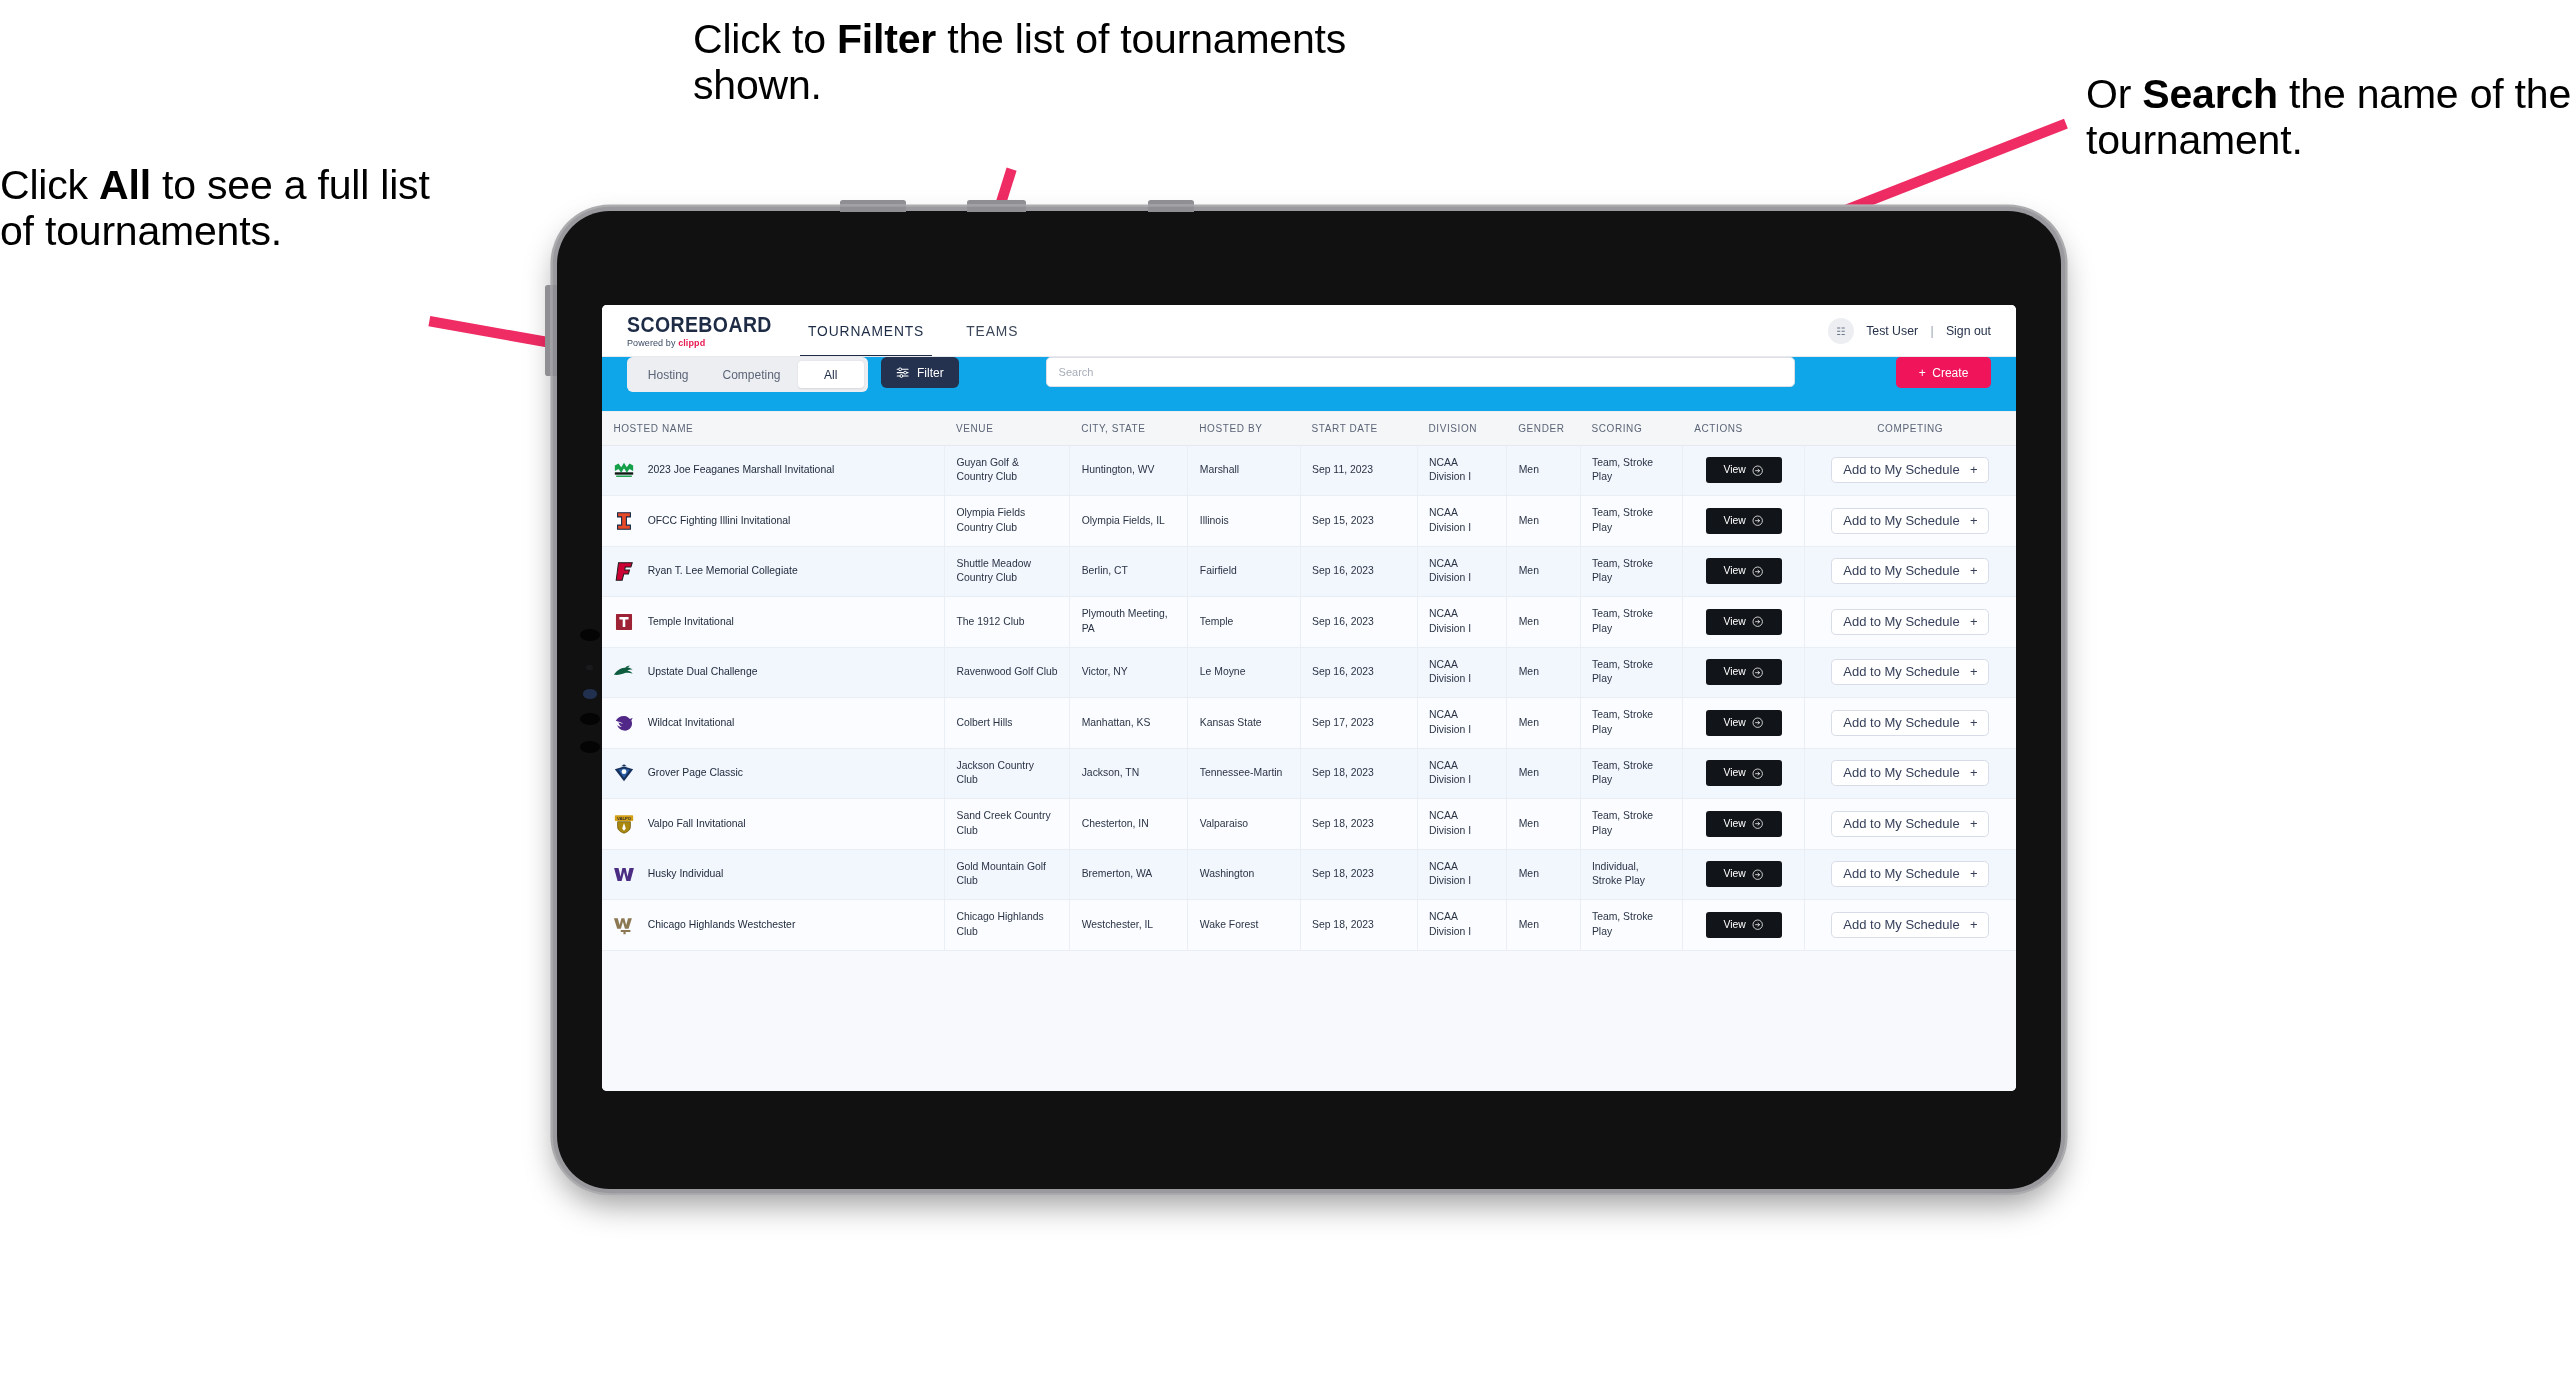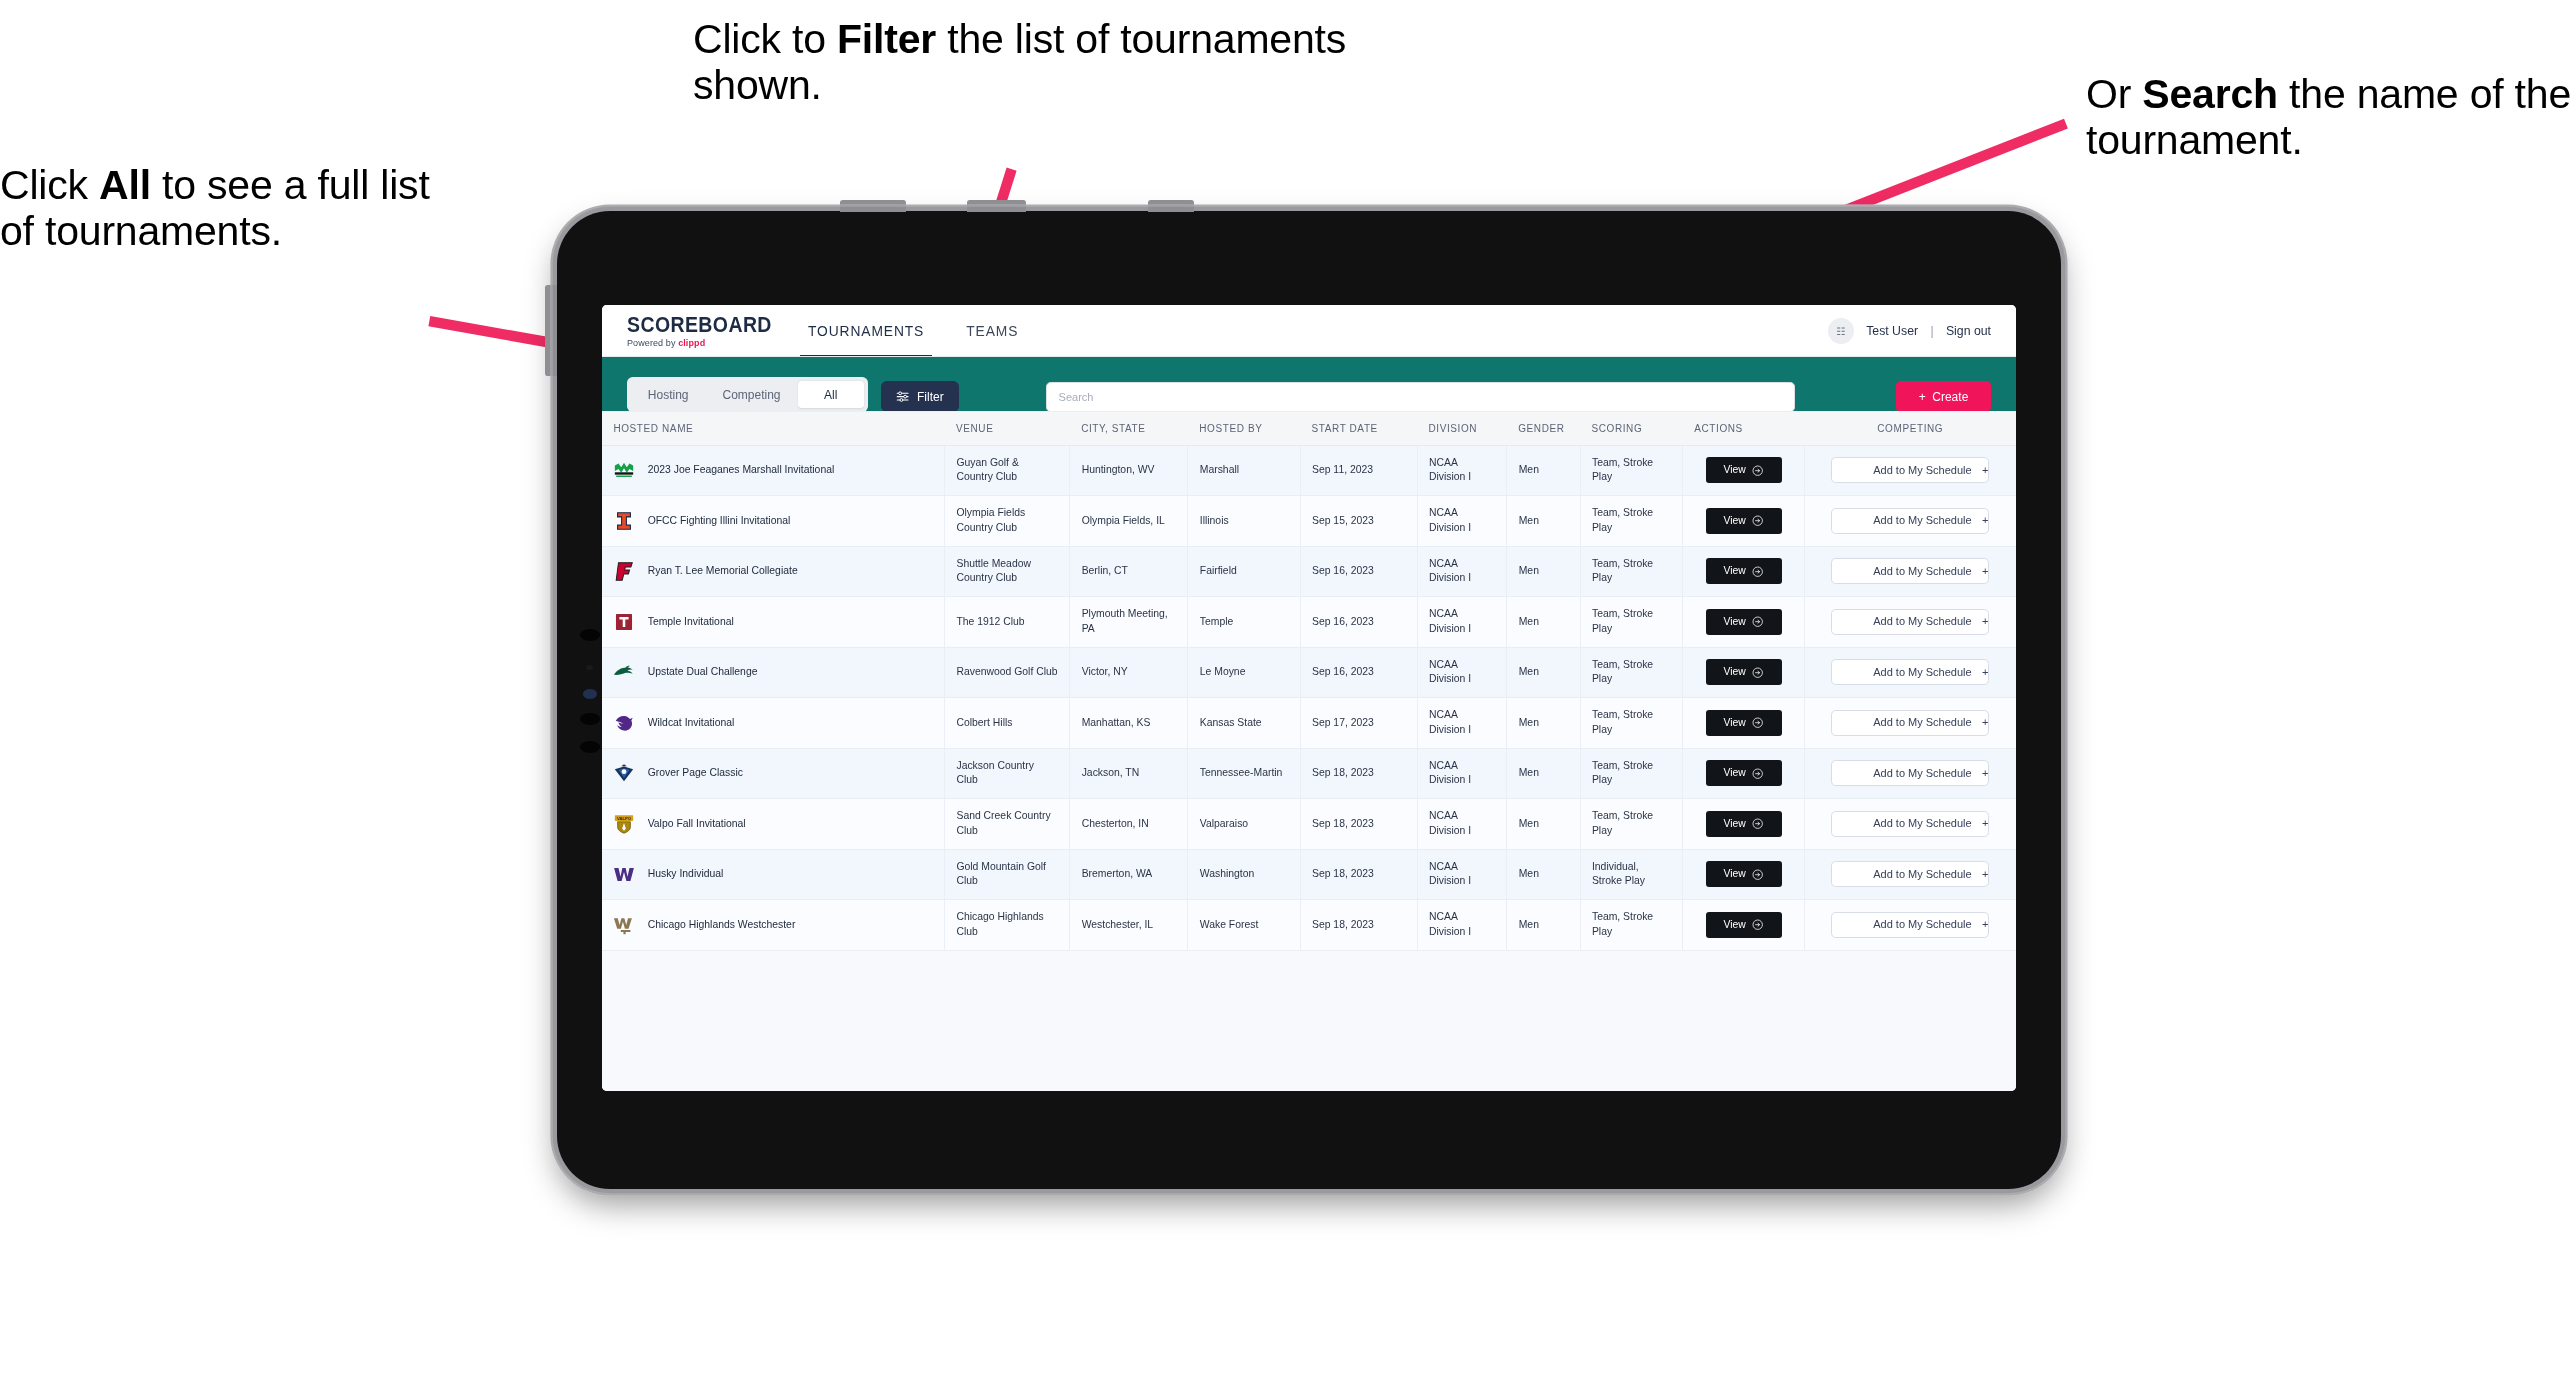--- a/index.html
+++ b/index.html
@@ -101,21 +101,21 @@
     width:26px; height:26px; border-radius:50%; background:#eceef2;
     display:flex; align-items:center; justify-content:center;
     color:#6a7487; font-size:10.4px;
   }
   .user-text { font-size: 12.3px; color:#26324a; }
   .user-sep  { font-size: 12.3px; color:#9aa2b1; }
   .signout   { font-size: 12.3px; color:#26324a; cursor:pointer; }
 
   
   #toolbar {
-    height: 55px; background:#0f766e; display:flex; align-items:flex-end;
+    height: 55px; background:#0ea5e9; display:flex; align-items:flex-start;
     padding: 0 25px; gap: 13.3px; position:relative;
   }
   #toolbar::after{
     content:""; position:absolute; left:0; right:0; bottom:0; height:0.9px; background:#eceef2;
   }
   #segmented {
     display:flex; align-items:center; background:#eceef1; border-radius:5.7px;
     padding: 3.8px; height: 35px;
   }
   .seg {
@@ -164,23 +164,23 @@
   .logo-badge { width:22px; height:22px; flex:0 0 22px; display:flex; align-items:center; justify-content:center; }
   .logo-badge svg { display:block; }
   .ename-text { font-size:10.4px; color:#222c3e; }
 
   .view-btn {
     display:inline-flex; align-items:center; justify-content:center; gap:6.6px;
     background:#111418; color:#fff; border-radius:3px;
     height:26px; width: 76px; font-size:10.4px; cursor:pointer;
   }
   .add-btn {
-    display:inline-flex; align-items:center; justify-content:flex-end; gap:10.4px;
+    display:inline-flex; align-items:center; justify-content:center; gap:10.4px;
     background:#fff; color:#36405a; border:0.9px solid #d7dce6; border-radius:4.7px;
-    height:26px; width: 158px; font-size:11px; cursor:pointer;
+    height:26px; width: 158px; font-size:13px; cursor:pointer;
   }
   .acell { text-align:center; }
 </style>
 </head>
 <body>
 
 <div id="stage">
 
   <div class="anno" id="anno-left"><span>Click </span><b>All</b><span> to see a full list of tournaments.</span></div>
 

